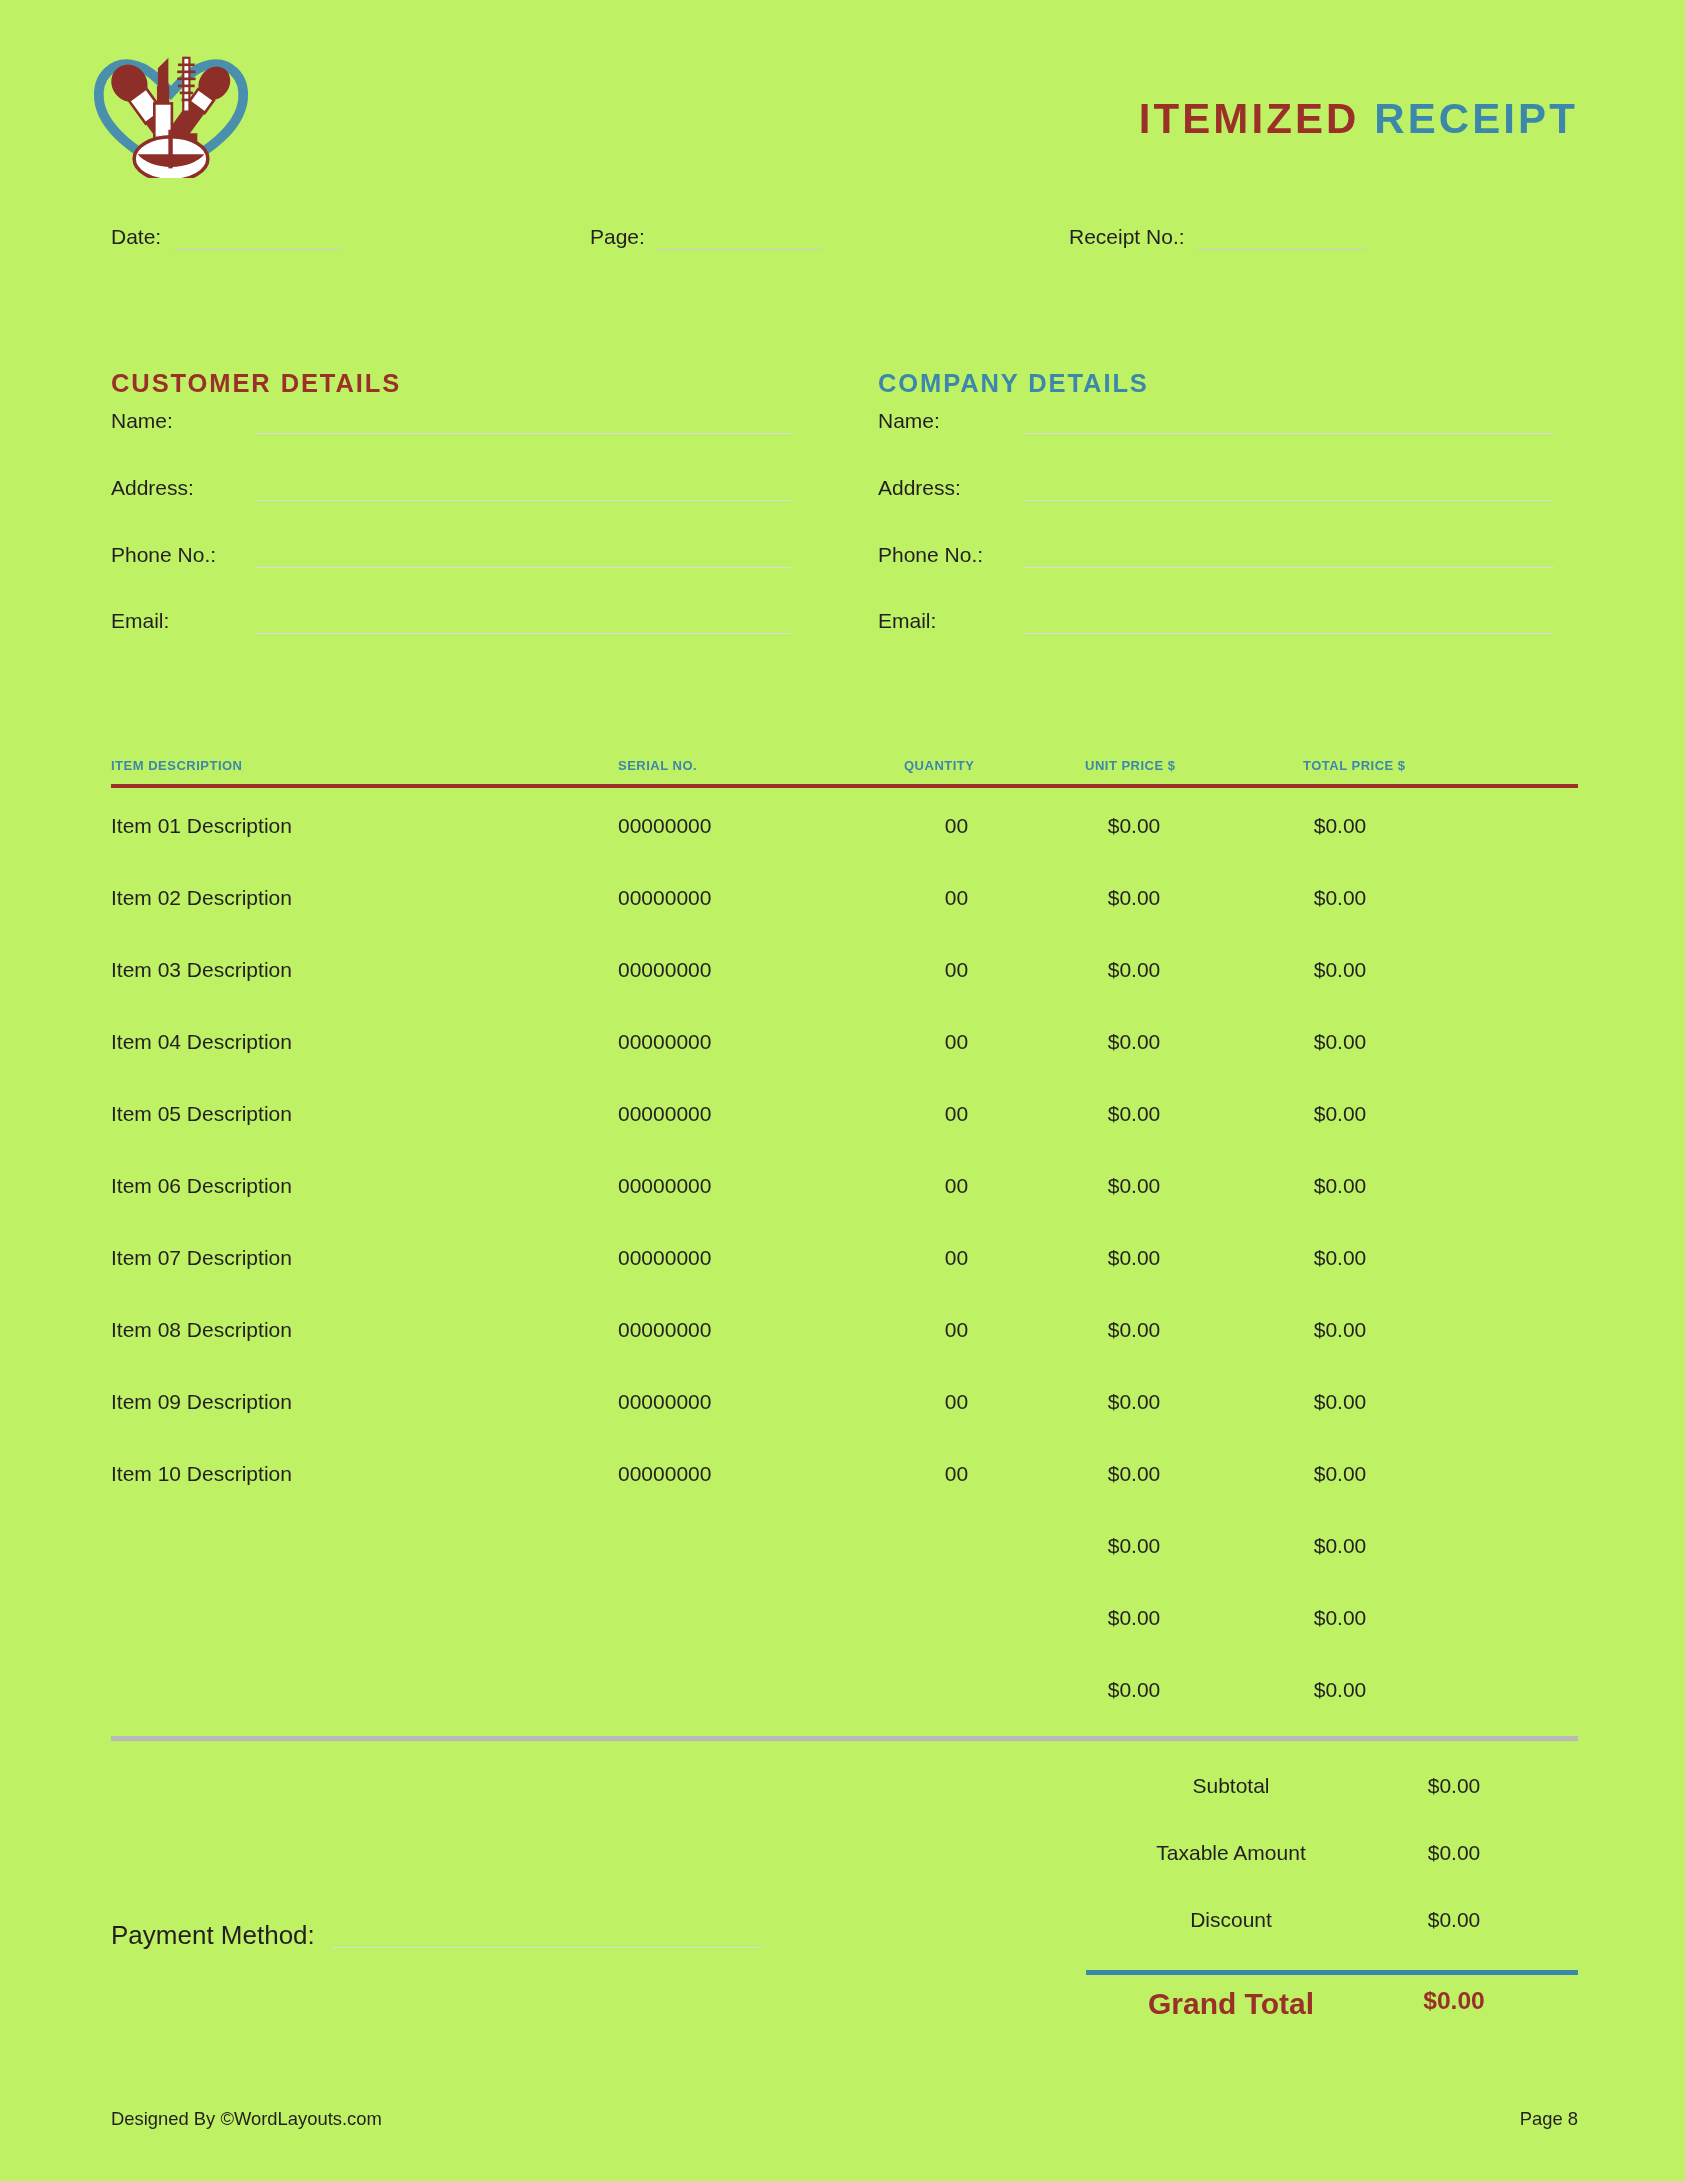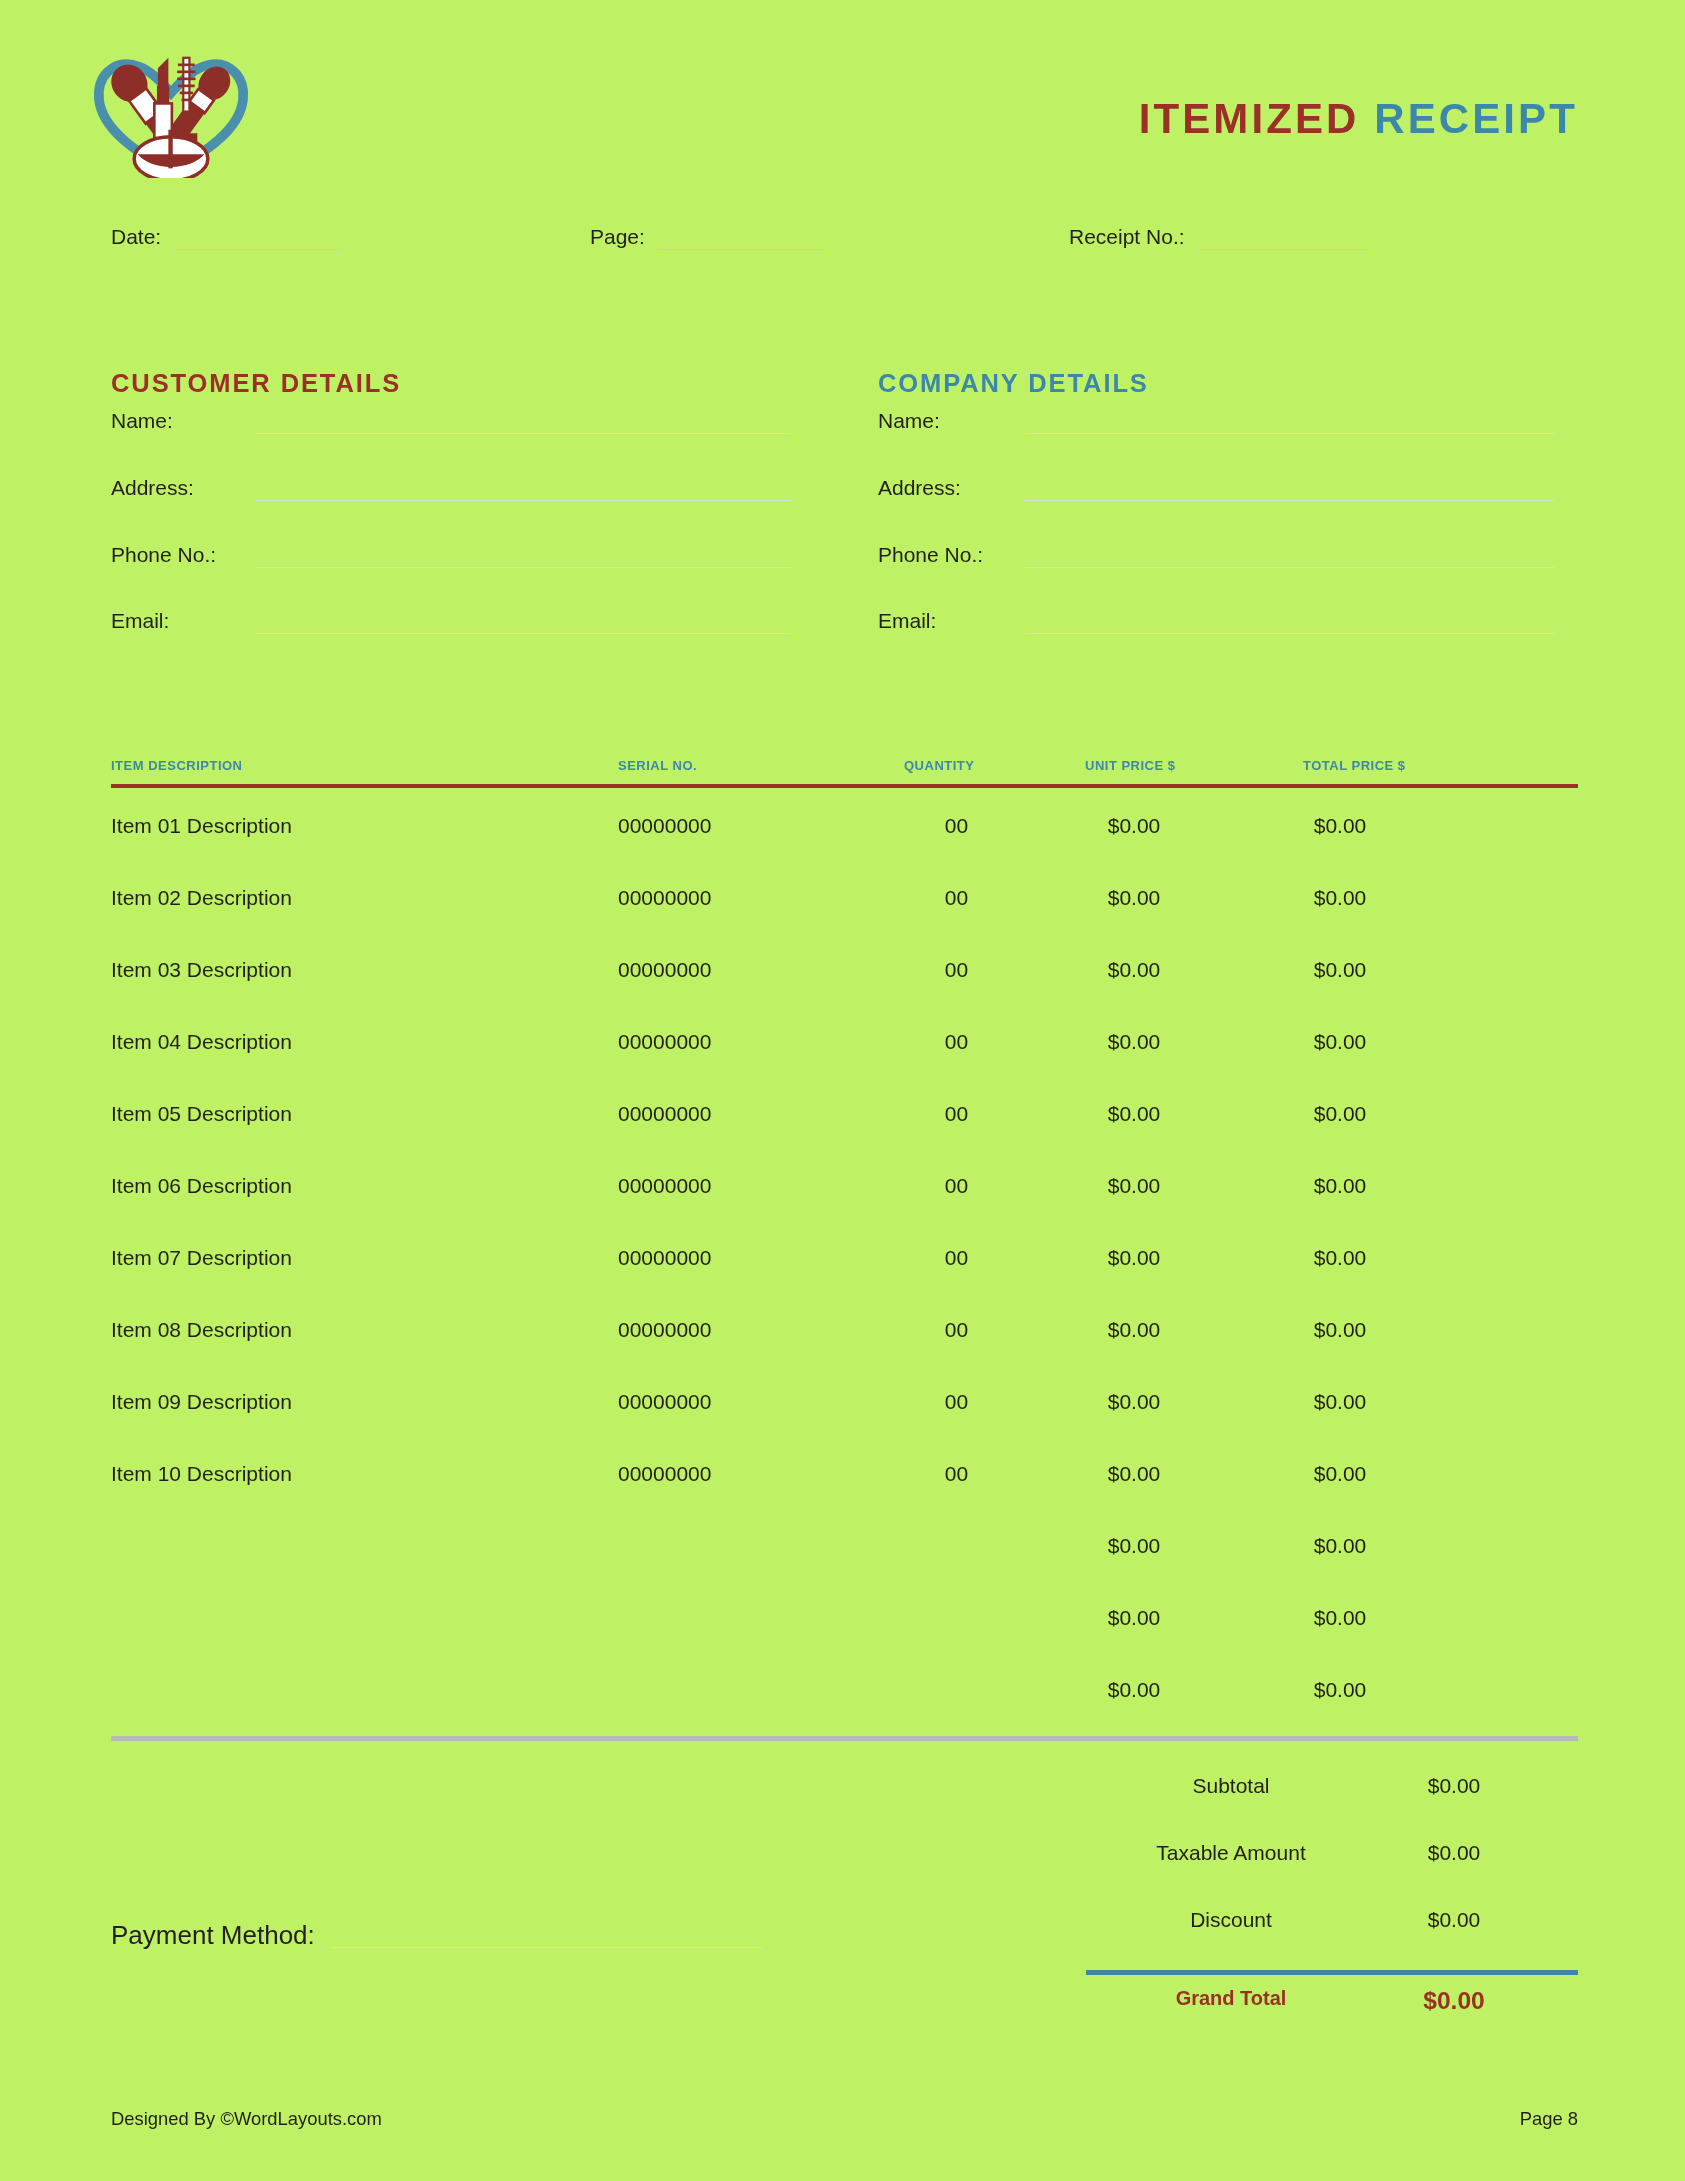--- a/index.html
+++ b/index.html
@@ -177,21 +177,21 @@
   .grand-rule {
     height: 5.3px;
     background: #3d87ab;
     margin-top: 10.5px;
     margin-bottom: 12.3px;
   }
   .grand-row { position: relative; height: 53px; }
   .grand-label {
     position: absolute;
     left: 0; width: 290px; text-align: center;
-    font-size: 20px; font-weight: 700; color: #9b3028;
+    font-size: 30px; font-weight: 700; color: #9b3028;
     white-space: nowrap;
   }
   .grand-val {
     position: absolute;
     left: 298px; width: 140px; text-align: center;
     font-size: 24.6px; font-weight: 700; color: #9b3028;
   }
 
   
   .pay {

